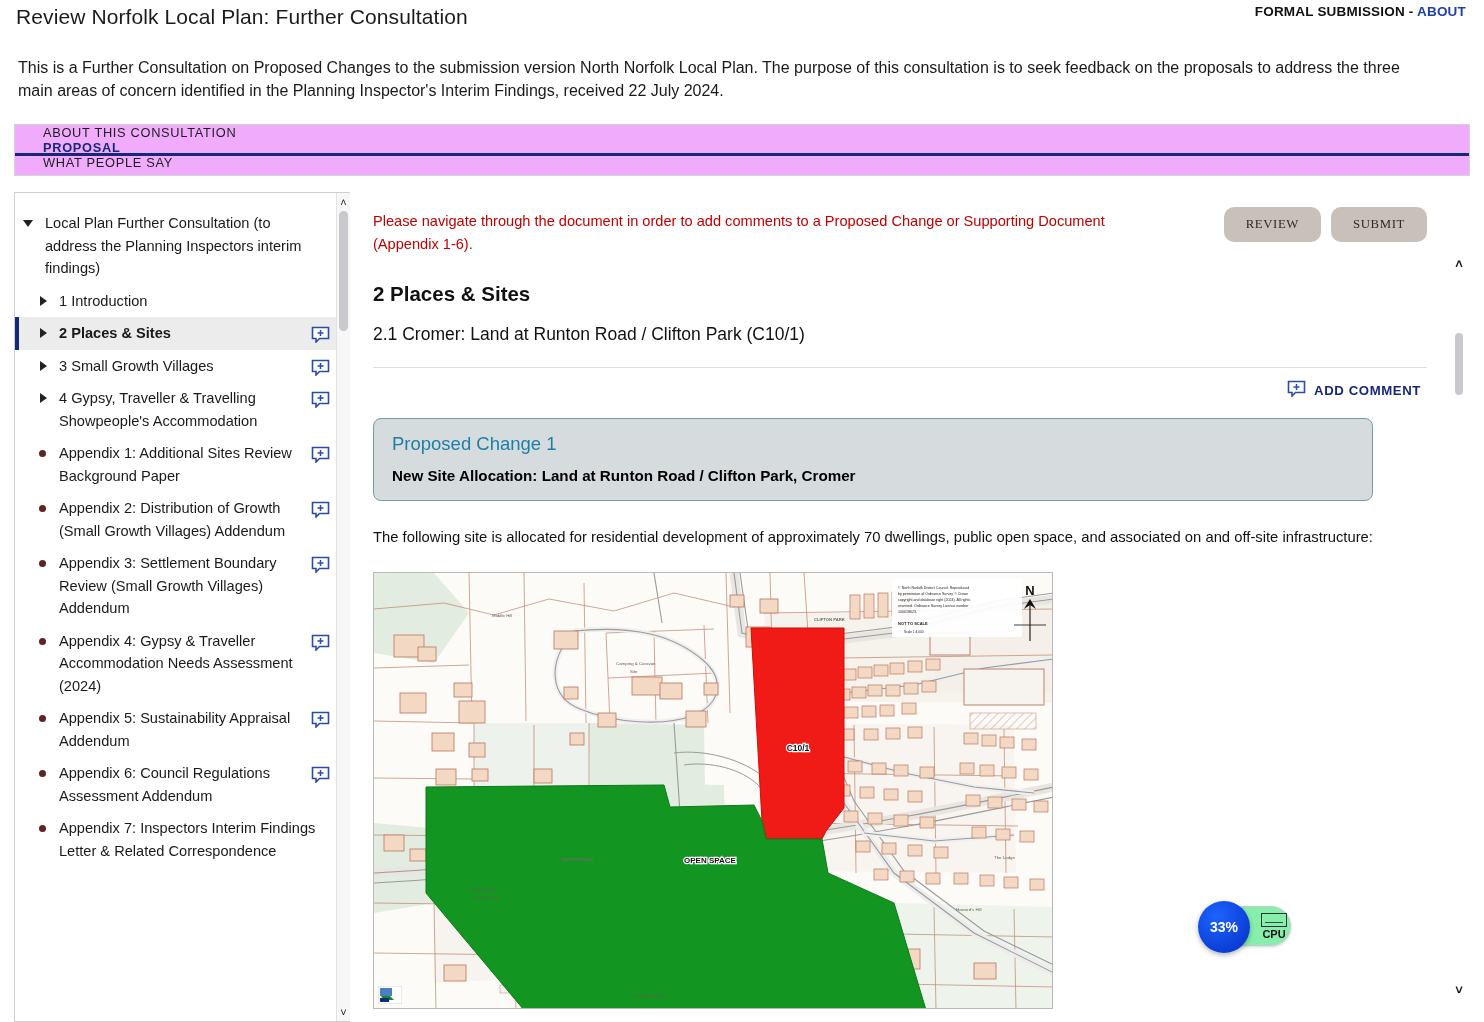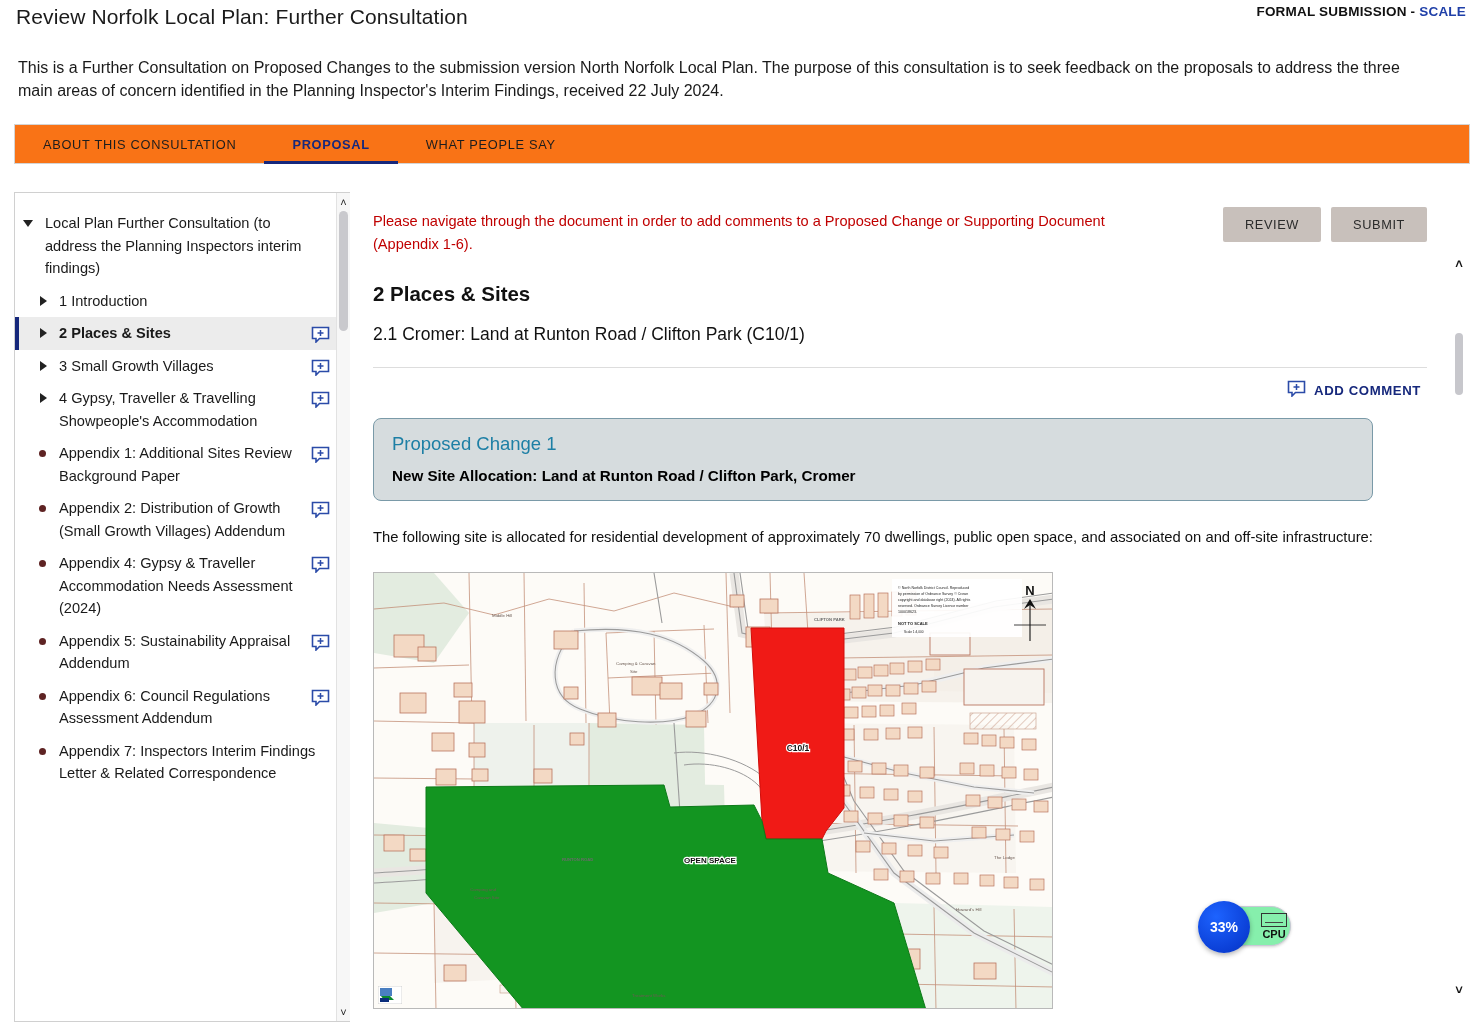--- a/index.html
+++ b/index.html
@@ -43,24 +43,25 @@
     font-size: 16px;
     line-height: 23px;
     color: #1a1a1a;
     max-width: 1456px;
   }
 
   
   .tabs-wrap {
     margin: 22px 14px 0 14px;
     border: 1px solid #d4d4d4;
-    height: 40px;
+    height: 52px;
     display: flex;
     align-items: stretch;
-    background: #f97316;
+    background: #f0abfc;
+    flex-direction: column;
   }
   .tab {
     display: flex;
     align-items: center;
     padding: 0 28px;
     font-size: 12.8px;
     letter-spacing: .7px;
     color: #1d1d1d;
     cursor: pointer;
     position: relative;
@@ -223,22 +224,22 @@
     gap: 10px;
   }
   .btn {
     background: #c8c0bb;
     border: none;
     color: #2b2b2b;
     font-size: 12.8px;
     letter-spacing: .6px;
     padding: 10px 22px;
     cursor: pointer;
-    border-radius: 2px;
-    font-family: Liberation Sans, sans-serif;
+    border-radius: 10px;
+    font-family: Liberation Serif, serif;
   }
   h2.sec-title {
     font-size: 20.5px;
     font-weight: 700;
     margin: 26px 0 0 0;
     color: #111;
   }
   h3.sub-title {
     font-size: 17.5px;
     font-weight: 400;
@@ -385,21 +386,21 @@
   .cpu-label { font-size: 11px; font-weight: 700; color: #111; }
 </style>
 </head>
 <body>
 
 <div class="page">
 
   <div class="top-bar">
     <div class="site-title">Review Norfolk Local Plan: Further Consultation</div>
     <div class="submission-status">
-      <span>FORMAL SUBMISSION - </span><span class="open-link">SCALE</span>
+      <span>FORMAL SUBMISSION - </span><span class="open-link">ABOUT</span>
     </div>
   </div>
 
   <div class="intro">This is a Further Consultation on Proposed Changes to the submission version North Norfolk Local Plan. The purpose of this consultation is to seek feedback on the proposals to address the three main areas of concern identified in the Planning Inspector's Interim Findings, received 22 July 2024.</div>
 
   <div class="tabs-wrap">
     <div class="tab">ABOUT THIS CONSULTATION</div>
     <div class="tab active">PROPOSAL</div>
     <div class="tab">WHAT PEOPLE SAY</div>
   </div>
@@ -467,20 +468,30 @@
           <span class="bullet"></span>
           <span class="node-label">Appendix 2: Distribution of Growth (Small Growth Villages) Addendum</span>
           <span class="bubble-icon">
             <svg width="19" height="17" viewBox="0 0 19 17">
                 <path d="M1.5 1.5h16v11h-9l-3.5 3.5v-3.5h-3.5z" fill="#ffffff" stroke="#2b4ba8" stroke-width="1.6"></path>
                 <path d="M9.5 4v6M6.5 7h6" stroke="#2b4ba8" stroke-width="1.5"></path>
               </svg>
           </span>
         </div>
 
+        <div class="tree-node leaf">
+          <span class="bullet"></span>
+          <span class="node-label">Appendix 3: Settlement Boundary Review (Small Growth Villages) Addendum</span>
+          <span class="bubble-icon">
+            <svg width="19" height="17" viewBox="0 0 19 17">
+                <path d="M1.5 1.5h16v11h-9l-3.5 3.5v-3.5h-3.5z" fill="#ffffff" stroke="#2b4ba8" stroke-width="1.6"></path>
+                <path d="M9.5 4v6M6.5 7h6" stroke="#2b4ba8" stroke-width="1.5"></path>
+              </svg>
+          </span>
+        </div>
 
         <div class="tree-node leaf">
           <span class="bullet"></span>
           <span class="node-label">Appendix 4: Gypsy &amp; Traveller Accommodation Needs Assessment (2024)</span>
           <span class="bubble-icon">
             <svg width="19" height="17" viewBox="0 0 19 17">
                 <path d="M1.5 1.5h16v11h-9l-3.5 3.5v-3.5h-3.5z" fill="#ffffff" stroke="#2b4ba8" stroke-width="1.6"></path>
                 <path d="M9.5 4v6M6.5 7h6" stroke="#2b4ba8" stroke-width="1.5"></path>
               </svg>
           </span>

